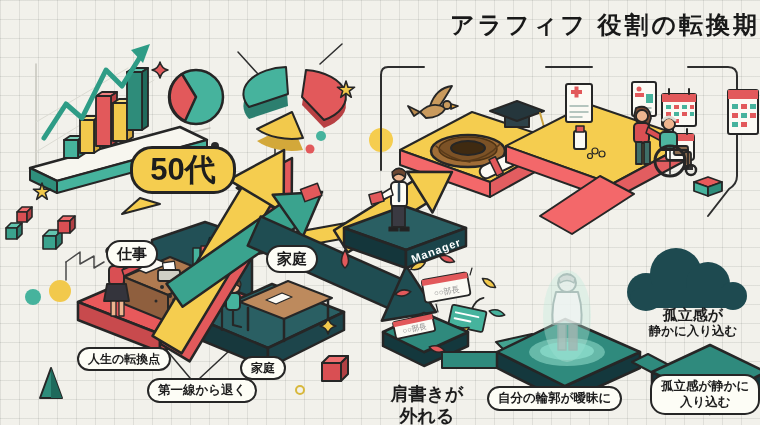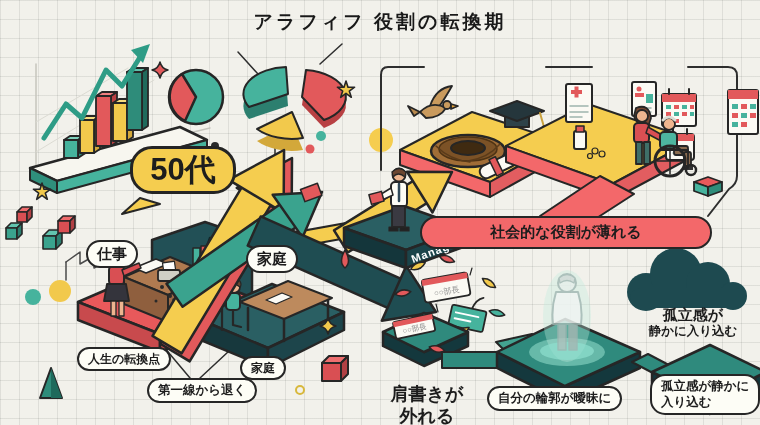--- a/index.html
+++ b/index.html
@@ -4,36 +4,36 @@
 <style>
   html,body{margin:0;padding:0;}
   #stage{position:relative;width:760px;height:425px;overflow:hidden;
     background-color:#f2f1eb;
     background-image:linear-gradient(rgba(90,95,90,.13) 1px,transparent 1px),
                      linear-gradient(90deg,rgba(90,95,90,.13) 1px,transparent 1px);
     background-size:19px 19px;
     font-family:"Liberation Sans","DejaVu Sans",sans-serif;color:#1d1d1d;}
   #art{position:absolute;left:0;top:0;}
   .abs{position:absolute;}
-  .title{width:100%;text-align:center;top:9px;left:0;font-size:19px;font-weight:800;letter-spacing:3px;color:#191919;}
+  .title{width:100%;text-align:right;top:9px;left:0;font-size:24px;font-weight:800;letter-spacing:3px;color:#191919;}
   .pill{position:absolute;background:#fdfdf6;border:2.5px solid #262626;border-radius:16px;
         padding:2px 9px;font-weight:700;font-size:14px;white-space:nowrap;line-height:1.35;}
   .pill.yellow{background:#f5cd4f;}
   .pill.salmon{background:#f3686a;}
   .badge50{position:absolute;left:130px;top:146px;width:100px;height:42px;background:#f5cd4f;
         border:3px solid #242424;border-radius:22px;display:flex;align-items:center;justify-content:center;
         font-size:31px;font-weight:800;}
   .banner{position:absolute;left:420px;top:216px;width:288px;height:29px;background:#f3686a;
         border:2.5px solid #262626;border-radius:17px;display:flex;align-items:center;justify-content:center;
         font-size:15px;font-weight:700;}
   .caption{position:absolute;text-align:center;font-weight:700;color:#1c1c1c;line-height:1.22;}
   .caption .l1{font-size:18px;} .caption .l2{font-size:13px;}
   .cap2 .l1{font-size:15px;} .cap2 .l2{font-size:12.5px;}
-  .pill.two{font-size:12.5px;line-height:1.3;border-radius:15px;}
-  .s12{font-size:12px;} .s125{font-size:12.5px;} .s135{font-size:13.5px;} .s15{font-size:15px;}
+  .pill.two{text-align:center;font-size:12.5px;line-height:1.3;border-radius:15px;}
+  .s12{font-size:12px;} .s125{font-size:12.5px;} .s135{font-size:13.5px;} .s15{font-size:15px;margin-left:20px;}
 </style>
 </head>
 <body>
 
 <div id="stage">
 
 <svg id="art" width="760" height="425" viewBox="0 0 760 425">
 <g stroke="#262626" stroke-width="2" stroke-linejoin="round" stroke-linecap="round" fill="none">
 
   <g stroke="#c6c5bd" stroke-width="1.5">
@@ -420,21 +420,20 @@
       <polygon points="40,398 51,368 62,398" fill="#2e8c7a"></polygon>
       <polygon points="51,368 62,398 51,398" fill="#1f6a5c" stroke="none"></polygon>
     </g>
   </g>
 </g>
 </svg>
 
 <div class="abs title">アラフィフ 役割の転換期</div>
 
 <div class="badge50">50代</div>
-<div class="banner">社会的な役割が薄れる</div>
 
 <div class="pill s15" style="left:86px;top:240px;">仕事</div>
 <div class="pill s15" style="left:246px;top:245px;">家庭</div>
 <div class="pill s125" style="left:147px;top:378px;">第一線から退く</div>
 <div class="pill s12" style="left:77px;top:347px;">人生の転換点</div>
 <div class="pill s12" style="left:240px;top:356px;">家庭</div>
 <div class="pill s125" style="left:487px;top:386px;">自分の輪郭が曖昧に</div>
 
 <div class="pill two" style="left:650px;top:374px;">
   <div>孤立感が静かに</div>

